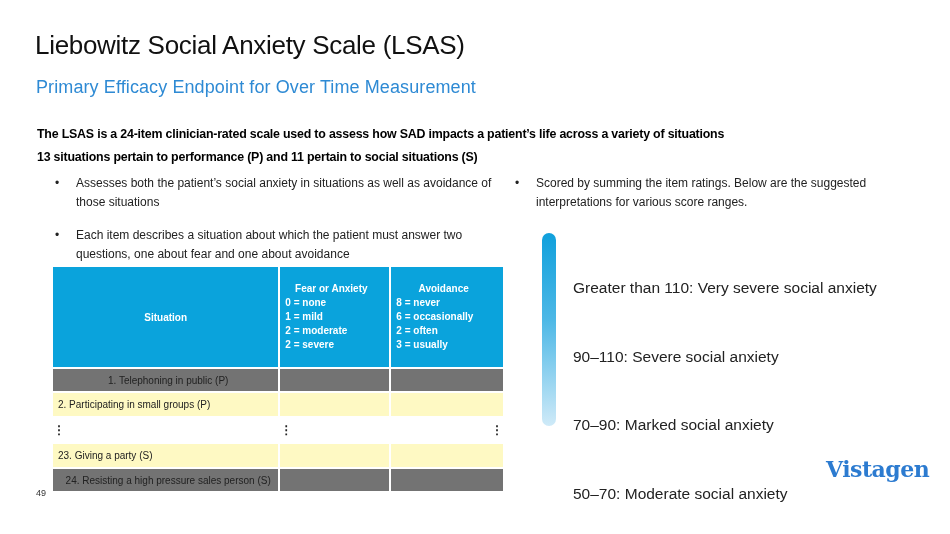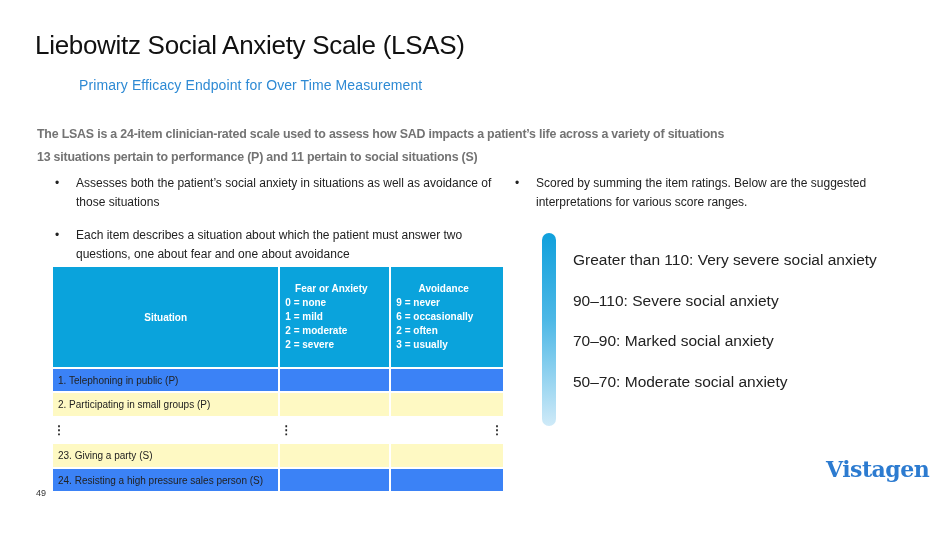--- a/index.html
+++ b/index.html
@@ -1,39 +1,39 @@
 <!DOCTYPE html>
 <html><head>
 <meta charset="utf-8">
 <style>
   html, body { margin:0; padding:0; }
   body { width:950px; height:534px; background:#ffffff; position:relative; overflow:hidden;
          font-family:"Liberation Sans", sans-serif; color:#000; }
   .title { position:absolute; left:35px; top:30px; font-size:26px; letter-spacing:-0.3px; color:#111; white-space:nowrap; }
-  .subtitle { position:absolute; left:36px; top:77px; font-size:14px; color:#2e8ad4; white-space:nowrap; letter-spacing:0.1px;margin-left:43px; }
-  .intro { position:absolute; left:37px; top:123px; font-size:12.4px; font-weight:bold; line-height:23px; color:#737373; white-space:nowrap; letter-spacing:-0.2px; }
+  .subtitle { position:absolute; left:36px; top:77px; font-size:18px; color:#2e8ad4; white-space:nowrap; letter-spacing:0.1px; }
+  .intro { position:absolute; left:37px; top:123px; font-size:12.4px; font-weight:bold; line-height:23px; color:#000000; white-space:nowrap; letter-spacing:-0.2px; }
   .bullets-left { position:absolute; left:55px; top:174px; width:445px; font-size:12px; color:#222; }
   .bullets-right { position:absolute; left:515px; top:174px; width:390px; font-size:12px; color:#222; }
   .bullet { position:relative; padding-left:21px; line-height:19px; margin-bottom:14px; }
   .bullet .dot { position:absolute; left:0; top:0; }
   table.lsas { position:absolute; left:53px; top:267px; width:450px; border-collapse:collapse; font-size:10px; }
   table.lsas th { background:#0aa3dc; color:#fff; font-weight:bold; border-right:2px solid #fff; vertical-align:middle; padding:12px; height:76px; }
   table.lsas th:last-child { border-right:none; }
   table.lsas th.sit { width:235px; }
   table.lsas th.scale { text-align:left; padding-left:5px; line-height:14px; width:102px; }
   table.lsas th.scale .h { display:block; text-align:center; }
   table.lsas td { border-right:2px solid #fff; border-top:2px solid #fff; padding:0 0 0 5px; color:#222; font-size:10px; }
   table.lsas td:last-child { border-right:none; }
-  tr.r-dark td { background:#3b82f6; height:22px; }
+  tr.r-dark td { background:#737373; height:22px;text-align:center; }
   tr.r-light td { background:#fef9c3; height:23px; }
   tr.r-gap td { background:#fff; height:24px; position:relative; font-weight:bold; font-size:12px; }
   .gradbar { position:absolute; left:542px; top:233px; width:14px; height:193px; border-radius:7px;
              background:linear-gradient(to bottom, #10a0dc 0%, #4db8e6 45%, #cfeaf8 100%); }
   .ranges { position:absolute; left:573px; top:251px; font-size:15.5px; color:#222; }
-  .ranges div { height:40.5px; white-space:nowrap; }
+  .ranges div { height:40.5px; white-space:nowrap;margin-top:28px; }
   .pagenum { position:absolute; left:36px; top:488px; font-size:9px; color:#333; }
   .logo { position:absolute; left:826px; top:456px; font-family:"DejaVu Serif", serif; font-size:22px; color:#2c7bd0; letter-spacing:-0.5px; font-weight:bold; }
 </style>
 </head>
 <body>
 
 <div class="title">Liebowitz Social Anxiety Scale (LSAS)</div>
 <div class="subtitle">Primary Efficacy Endpoint for Over Time Measurement</div>
 
 <div class="intro">
@@ -65,21 +65,21 @@
       <th class="sit">Situation</th>
       <th class="scale">
         <span class="h">Fear or Anxiety</span>
         <span style="display:block">0 = none</span>
         <span style="display:block">1 = mild</span>
         <span style="display:block">2 = moderate</span>
         <span style="display:block">2 = severe</span>
       </th>
       <th class="scale">
         <span class="h">Avoidance</span>
-        <span style="display:block">9 = never</span>
+        <span style="display:block">8 = never</span>
         <span style="display:block">6 = occasionally</span>
         <span style="display:block">2 = often</span>
         <span style="display:block">3 = usually</span>
       </th>
     </tr>
   </thead>
   <tbody>
     <tr class="r-dark">
       <td>1. Telephoning in public (P)</td>
       <td></td>

